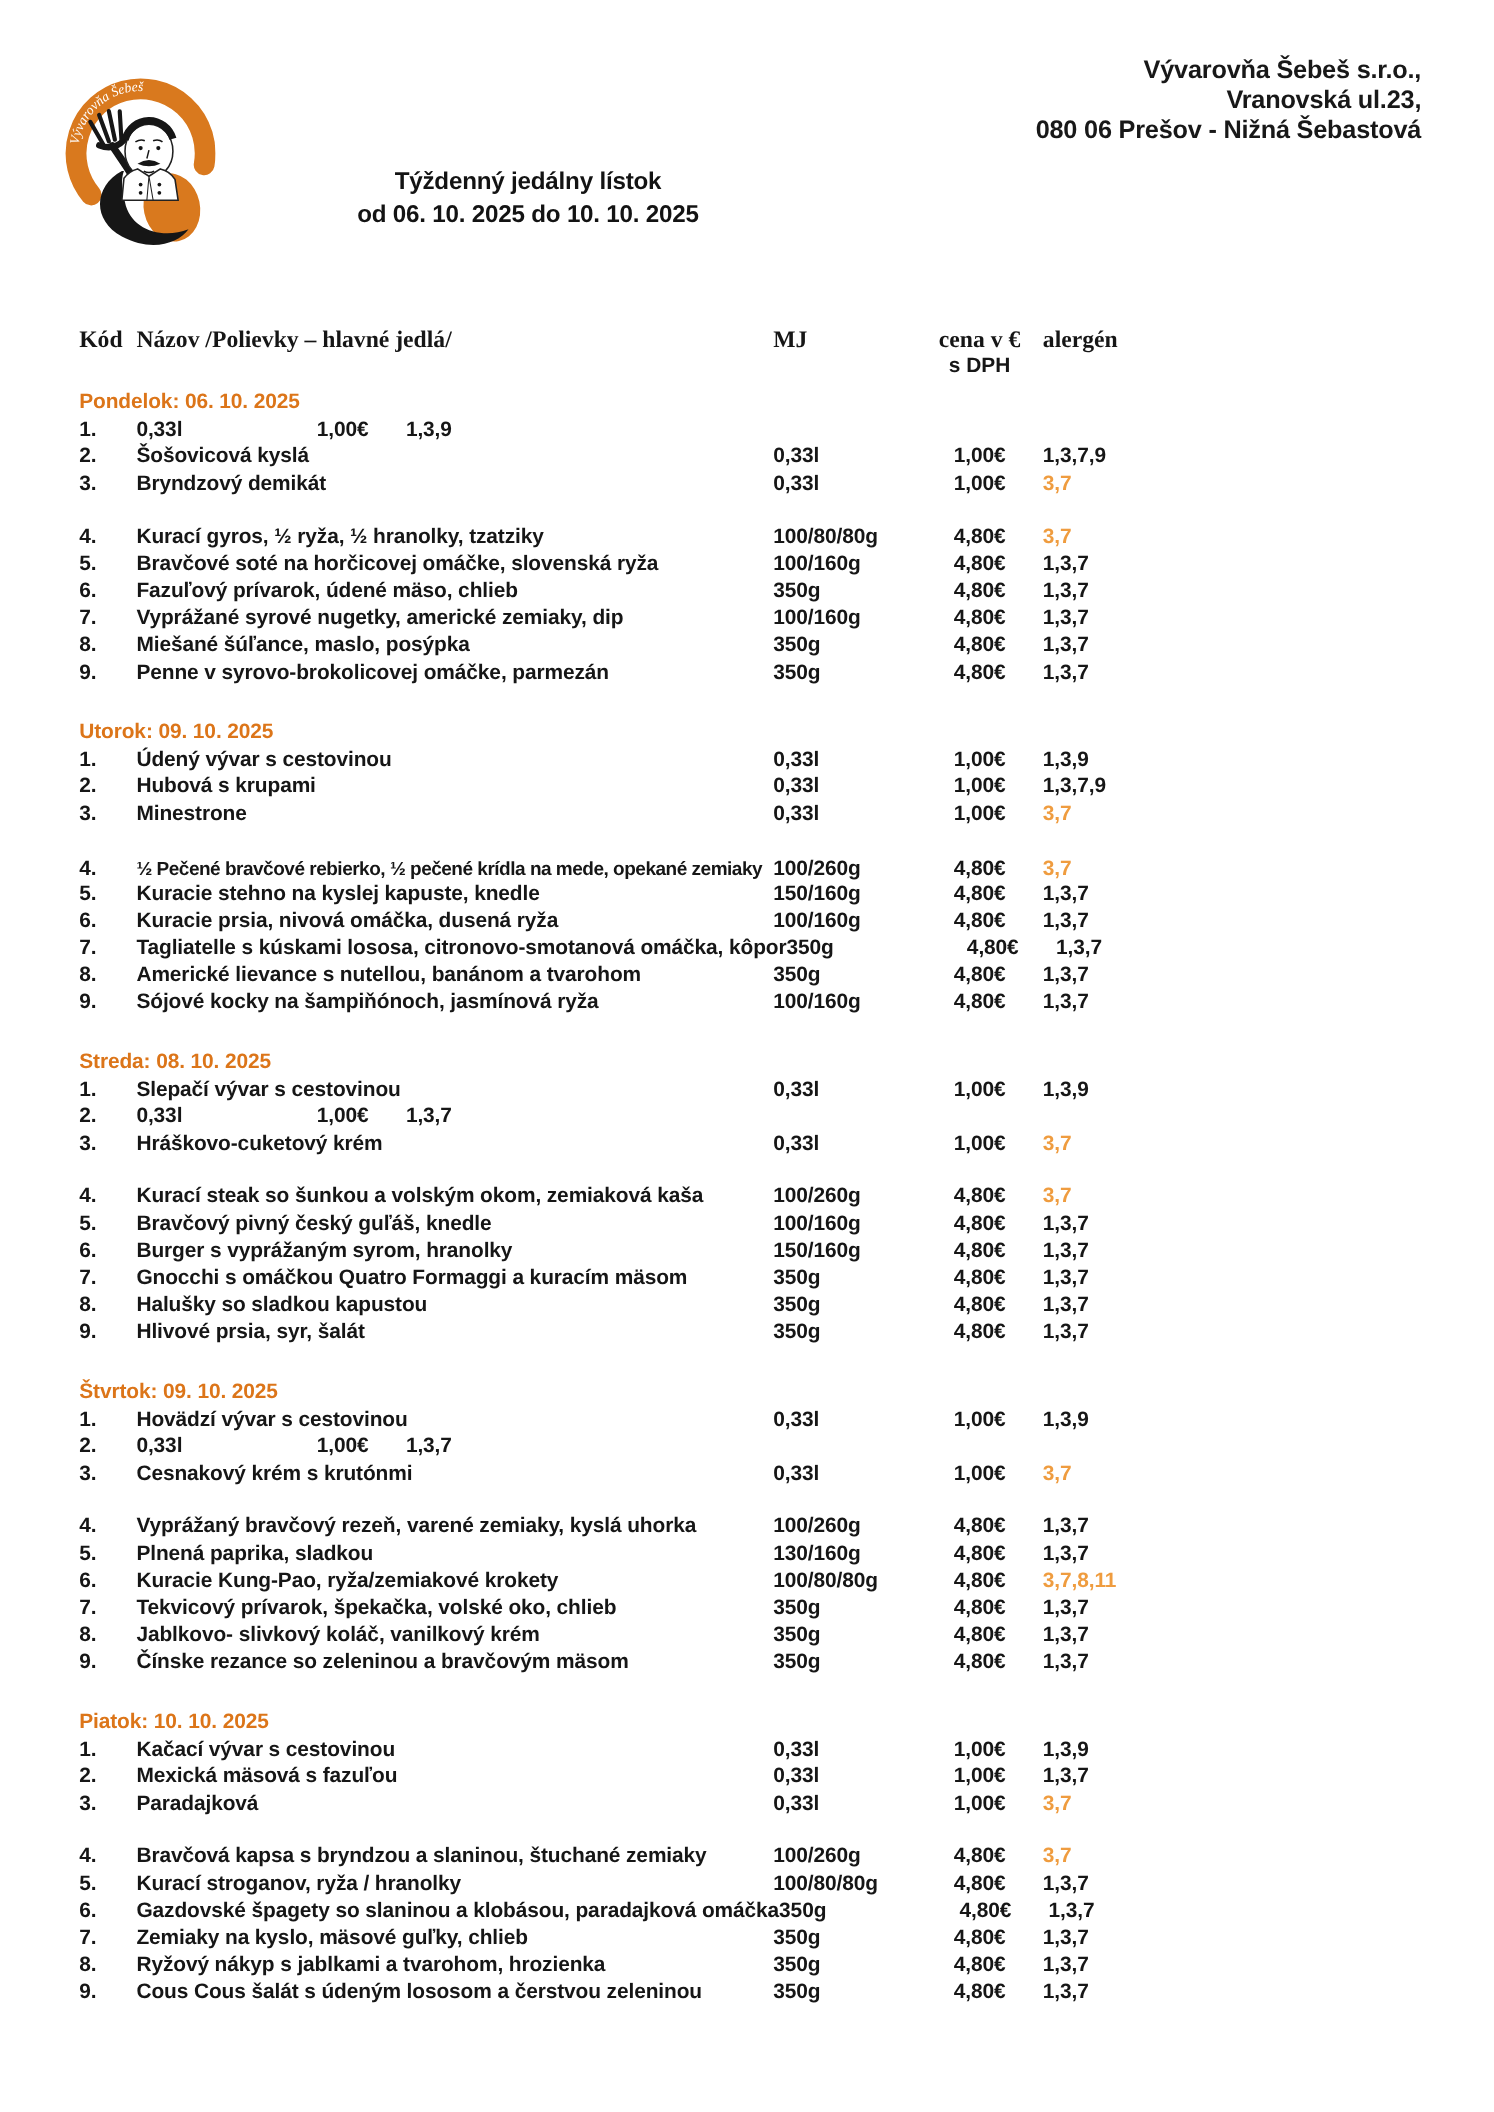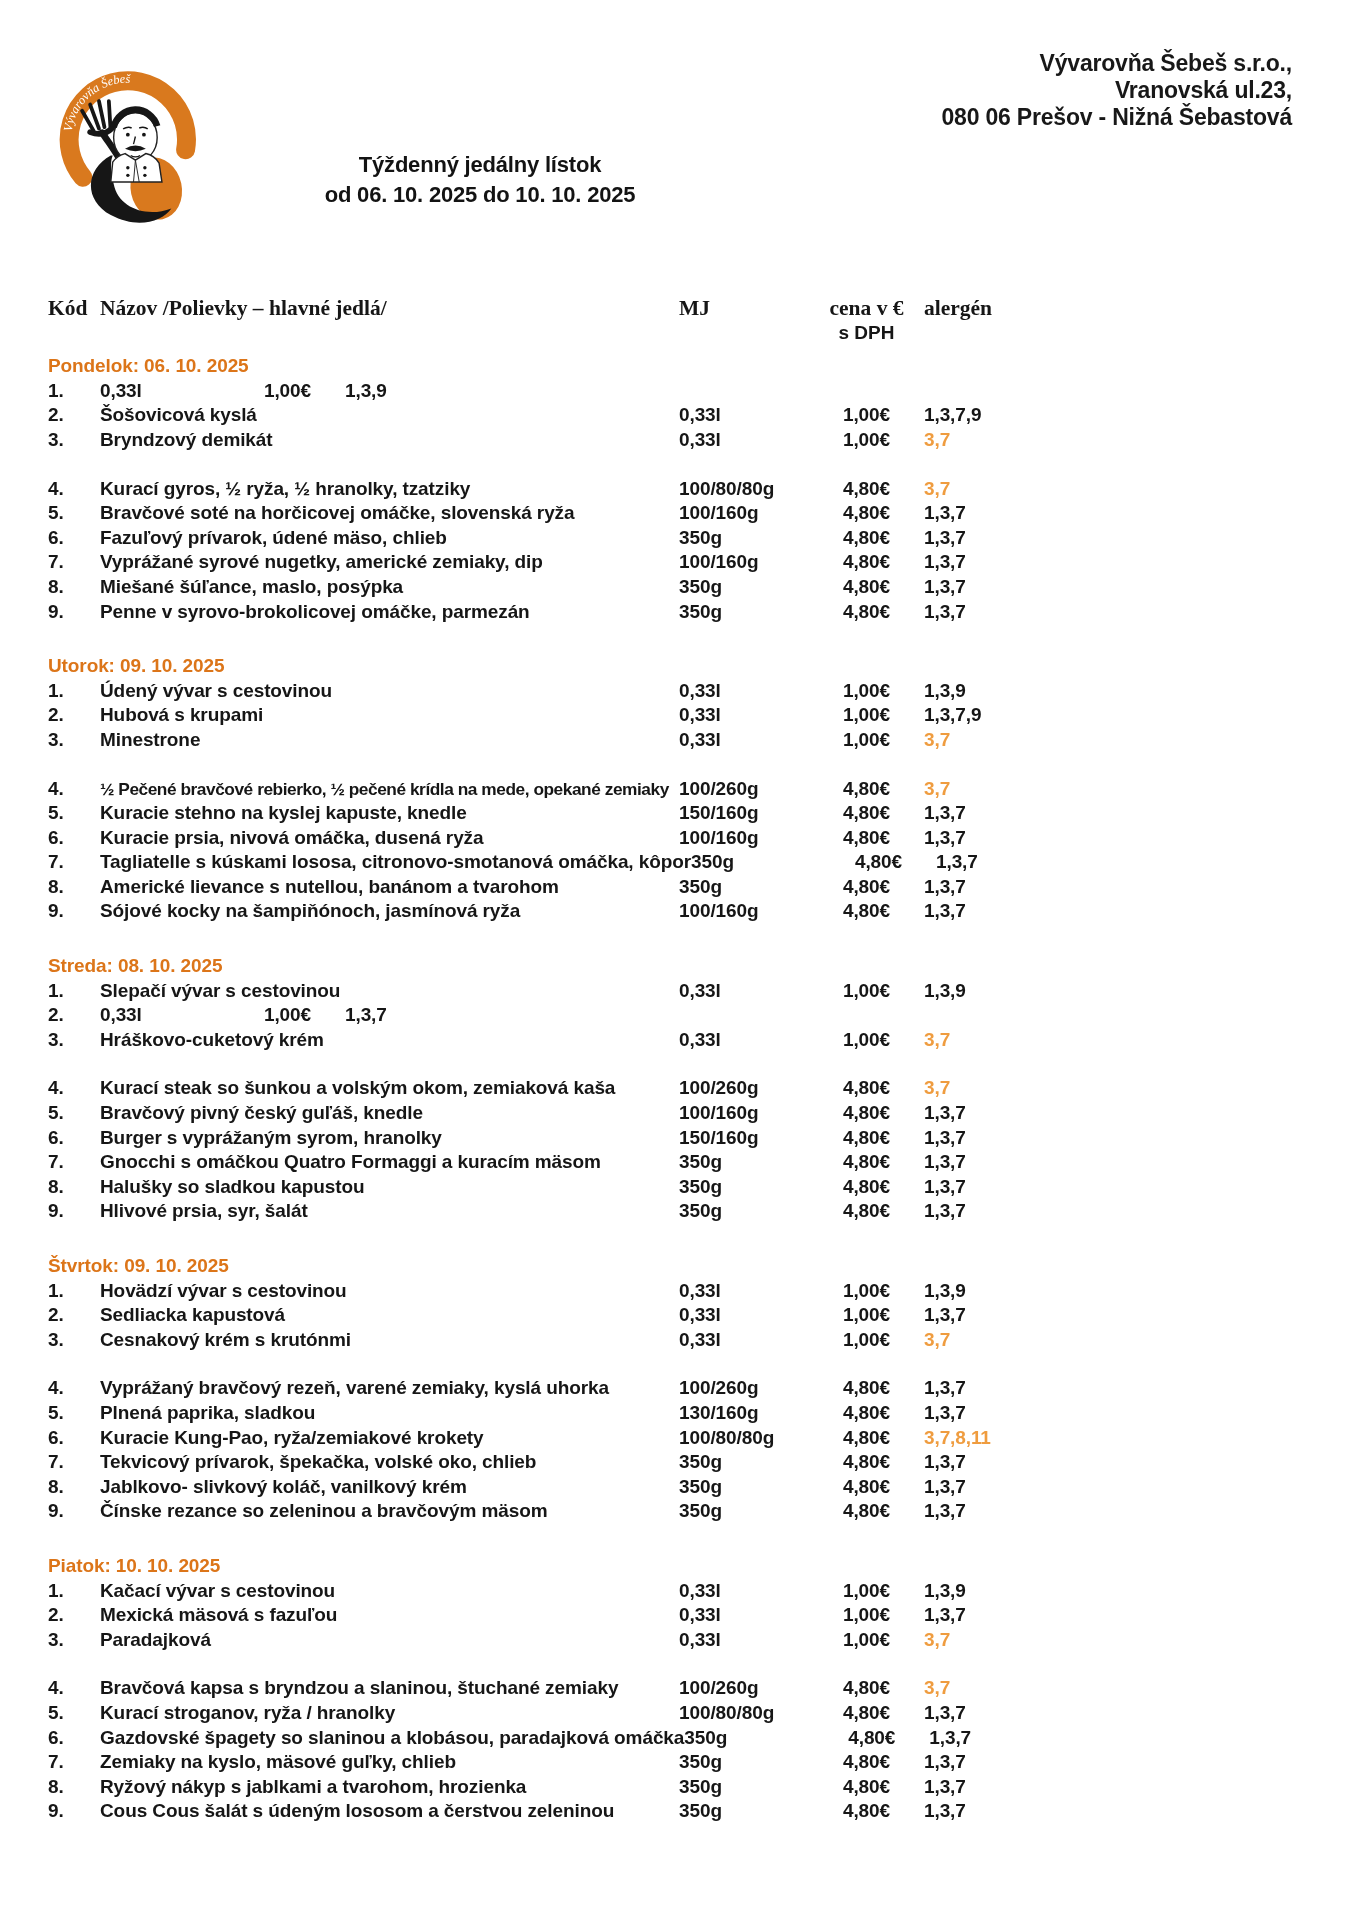--- a/index.html
+++ b/index.html
@@ -21,21 +21,21 @@
   .title-block{
     position:absolute;top:150px;left:200px;width:560px;
     text-align:center;font-weight:bold;color:#131313;
     font-size:22px;line-height:30px;letter-spacing:-0.2px;
   }
   .title-line2{
     text-decoration-thickness:2px;
     text-underline-offset:4px;
   }
   
-  .menu{position:absolute;top:296px;left:48px;width:1060px;}
+  .menu{position:absolute;top:296px;left:72px;width:1060px;}
   .row{display:flex;align-items:baseline;height:24.6px;line-height:24.6px;
        font-size:19px;font-weight:bold;letter-spacing:-0.1px;color:#161616;}
   .col-kod {flex:0 0 52px;}
   .col-name{flex:0 0 579px;white-space:nowrap;overflow:visible;}
   .col-name.tight{font-size:17.3px;letter-spacing:-0.45px;}
   .col-mj  {flex:0 0 130px;white-space:nowrap;}
   .col-cena{flex:0 0 115px;text-align:center;white-space:nowrap;}
   .col-alg {flex:0 0 110px;text-align:left;white-space:nowrap;}
   .thead .row{font-family:"Liberation Serif",serif;font-size:21.5px;letter-spacing:0;}
   .thead .row.sub{font-family:"Liberation Sans",sans-serif;font-size:19px;}
@@ -324,21 +324,20 @@
           <div class="day-header">Štvrtok: 09. 10. 2025</div>
           <div class="row">
     <span class="col-kod">1.</span>
     <span class="col-name">Hovädzí vývar s cestovinou</span>
     <span class="col-mj">0,33l</span>
     <span class="col-cena">1,00€</span>
     <span class="col-alg">1,3,9</span>
   </div>
           <div class="row">
     <span class="col-kod">2.</span>
-    <span class="col-name">Sedliacka kapustová</span>
     <span class="col-mj">0,33l</span>
     <span class="col-cena">1,00€</span>
     <span class="col-alg">1,3,7</span>
   </div>
           <div class="row">
     <span class="col-kod">3.</span>
     <span class="col-name">Cesnakový krém s krutónmi</span>
     <span class="col-mj">0,33l</span>
     <span class="col-cena">1,00€</span>
     <span class="col-alg alg-orange">3,7</span>

